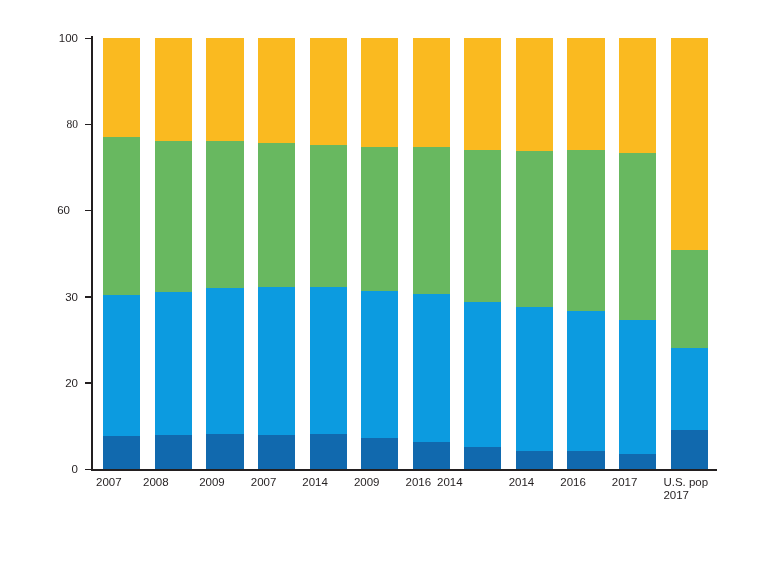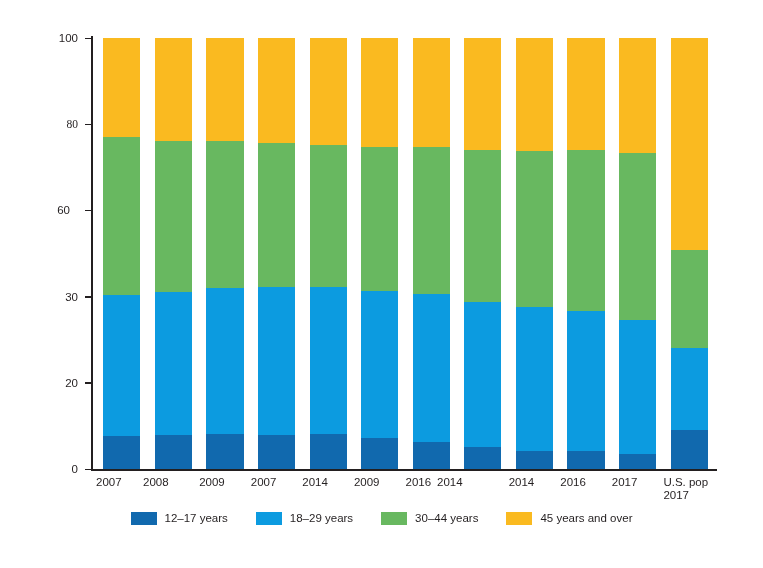--- a/index.html
+++ b/index.html
@@ -243,32 +243,14 @@
       </div>
       <div class="x-label" style="left: 611.833px; width: 51.5833px;">
         <div>2017</div>
       </div>
       <div class="x-label" style="left: 663.417px; width: 51.5833px;">
         <div>U.S. pop</div>
         <div>2017</div>
       </div>
     </div>
 
-  <div class="legend" id="legend">
-      <div class="legend-item">
-        <span class="legend-swatch" style="background: rgb(17, 105, 174);"></span>
-        <span class="legend-text">12–17 years</span>
-      </div>
-      <div class="legend-item">
-        <span class="legend-swatch" style="background: rgb(12, 155, 224);"></span>
-        <span class="legend-text">18–29 years</span>
-      </div>
-      <div class="legend-item">
-        <span class="legend-swatch" style="background: rgb(104, 184, 96);"></span>
-        <span class="legend-text">30–44 years</span>
-      </div>
-      <div class="legend-item">
-        <span class="legend-swatch" style="background: rgb(250, 186, 32);"></span>
-        <span class="legend-text">45 years and over</span>
-      </div>
-    </div>
 
 </div>
 
 </body></html>

